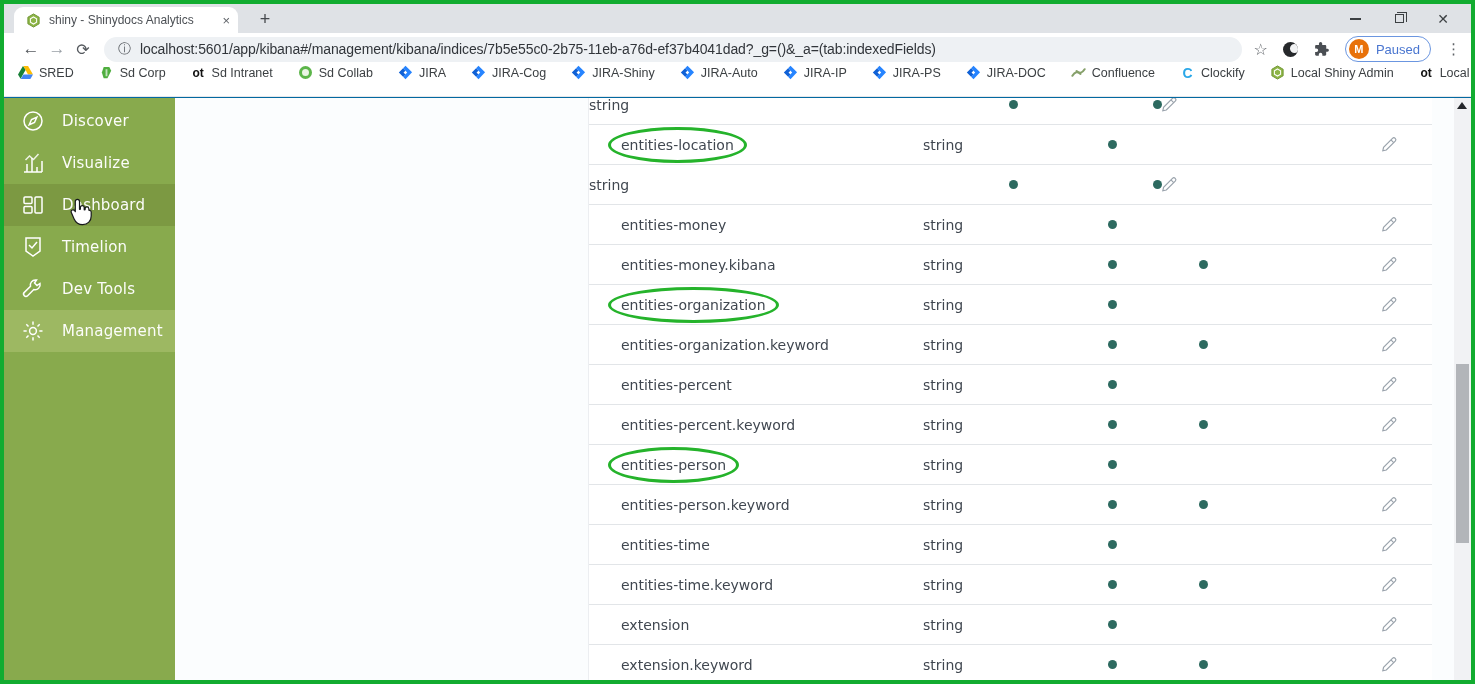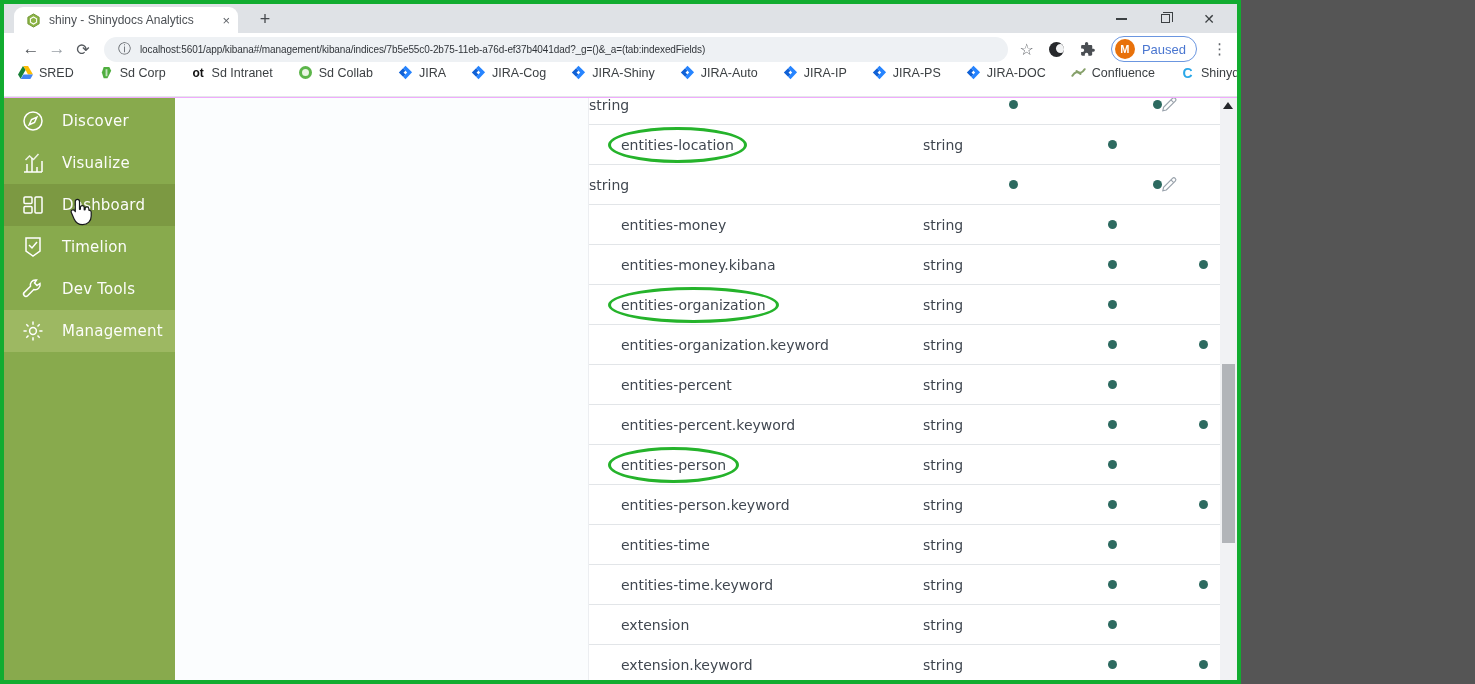--- a/index.html
+++ b/index.html
@@ -1,17 +1,17 @@
 <!DOCTYPE html>
 <html><head>
 <meta charset="utf-8">
 <style>
   * { margin:0; padding:0; box-sizing:border-box; }
   body { background:#555; font-family:"Liberation Sans", sans-serif; }
-  .screen { position:relative; width:1241px; height:684px; background:#f0abfc;
+  .screen { position:relative; width:1475px; height:684px; background:#0369a1;
             border:4px solid #12ac30; overflow:hidden; }
 
   
   .tabstrip { position:absolute; left:0; top:0; right:0; height:29px; background:#dfe2e6; }
   .tab { position:absolute; left:10px; top:3px; width:224px; height:26px; background:#fff;
          border-radius:9px 9px 0 0; display:flex; align-items:center; padding:0 8px 0 12px; }
   .tab-title { flex:1; font-size:12px; color:#4b4f54; white-space:nowrap; overflow:hidden; }
   .tab-close { font-size:13px; color:#5f6368; margin-left:6px; cursor:default; }
   .newtab { position:absolute; left:248px; top:2px; width:26px; height:26px; display:flex;
             align-items:center; justify-content:center; font-size:18px; color:#45484d; }
@@ -24,21 +24,21 @@
   .wc-close { font-size:14px; }
 
   .toolbar { position:absolute; left:0; top:29px; right:0; height:32px; background:#fff;
              display:flex; align-items:center; padding:0 10px 0 14px; }
   .navbtn { font-size:17px; color:#55595e; width:26px; text-align:center; }
   .navbtn.fwd { color:#9aa0a6; }
   .navbtn.reload { font-size:16px; }
   .urlbox { flex:1; height:25px; background:#eef1f4; border-radius:13px; margin:0 12px 0 8px;
             display:flex; align-items:center; padding:0 14px; gap:9px; min-width:0; }
   .url-info { font-size:13px; color:#5f6368; }
-  .url-text { font-size:10px; color:#31353a; white-space:nowrap; overflow:hidden; letter-spacing:-0.1px; }
+  .url-text { font-size:14px; color:#31353a; white-space:nowrap; overflow:hidden; letter-spacing:-0.1px; }
   .bar-icons { display:flex; align-items:center; gap:15px; }
   .star { font-size:16px; color:#5f6368; }
   .ball { width:15px; height:15px; border-radius:50%; background:#26282b; position:relative; overflow:hidden; }
   .ball::after { content:''; position:absolute; left:7px; top:2px; width:9px; height:9px;
                  background:#f2f3f4; border-radius:50%; }
   .profile-pill { display:flex; align-items:center; gap:7px; border:1.5px solid #6b96e0; background:#fff;
                   border-radius:14px; padding:2px 10px 2px 3px; }
   .avatar { width:20px; height:20px; border-radius:50%; background:#e8710a; color:#fff; font-size:11px;
             font-weight:bold; display:flex; align-items:center; justify-content:center; }
   .paused-label { font-size:13px; color:#4a76d0; }
@@ -241,21 +241,21 @@
             <path d="M1.5 11.5c2.8-4.6 5.6-4.6 8.6-2"></path>
             <path d="M14.5 4.5c-2.8 4.6-5.6 4.6-8.6 2"></path>
           </svg>
         </span>
         <span class="bm-label">Confluence</span>
       </div>
       <div class="bookmark">
         <span class="bm-ico">
           <span class="clockify-c">C</span>
         </span>
-        <span class="bm-label">Shinydocs</span>
+        <span class="bm-label">Clockify</span>
       </div>
       <div class="bookmark">
         <span class="bm-ico">
           <svg viewBox="0 0 16 16">
             <path fill="#8db446" stroke="#6d9430" stroke-width="1" d="M8 1l6 3.5v7L8 15l-6-3.5v-7z"></path>
             <path fill="none" stroke="#fff" stroke-width="1.1" d="M8 4.2l3.3 1.9v3.8L8 11.8 4.7 9.9V6.1z"></path>
           </svg>
         </span>
         <span class="bm-label">Local Shiny Admin</span>
       </div>

